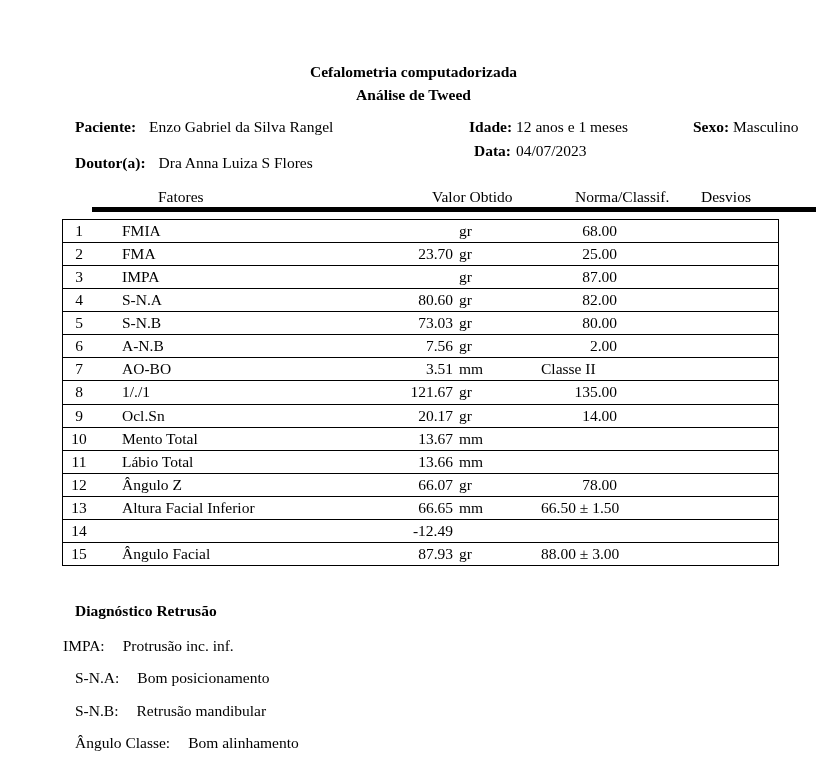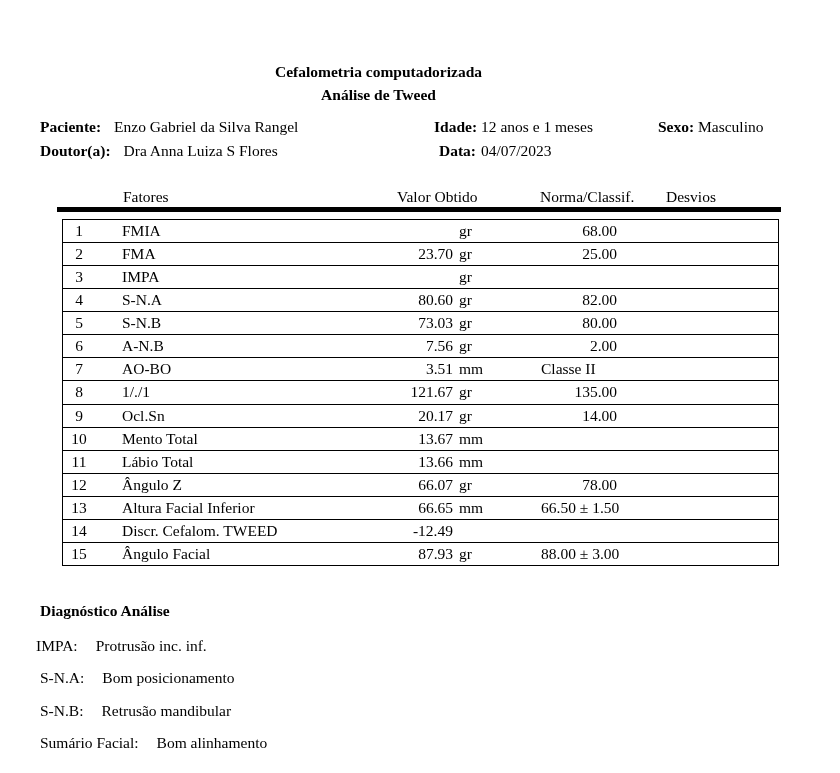--- a/index.html
+++ b/index.html
@@ -2,29 +2,29 @@
 <html><head>
 <meta charset="utf-8">
 <style>
   html,body{margin:0;padding:0;}
   body{
     width:840px;height:773px;background:#ffffff;color:#000;
     font-family:"Liberation Serif","DejaVu Serif",serif;
     font-size:15.5px;
   }
   .page{position:relative;width:840px;height:773px;overflow:hidden;background:#fff;}
-  .abs{position:absolute;white-space:nowrap;}
+  .abs{position:absolute;white-space:nowrap;margin-left:35px;}
 
   
   .title-block{left:0;top:61px;width:757px;text-align:center;font-weight:bold;}
   .title-line{line-height:22.5px;}
 
   
   .info-paciente{left:40px;top:118px;}
-  .info-doutor{left:40px;top:142px;}
+  .info-doutor{left:40px;top:154px;}
   .info-idade{left:434px;top:118px;}
   .info-data{left:434px;top:142px;}
   .info-sexo{left:658px;top:118px;}
   .info-label{font-weight:bold;}
   .tab-label{display:inline-block;width:42px;text-align:right;font-weight:bold;}
   .info-val{margin-left:13px;}
   .tab-val{margin-left:5px;}
 
   
   .th-fatores{left:123px;top:188px;}
@@ -45,21 +45,21 @@
   .c-num{left:0;width:32px;text-align:center;}
   .c-factor{left:59px;}
   .c-valor-num{left:230px;width:160px;text-align:right;}
   .c-valor-unit{left:396px;}
   .c-norma-num{left:400px;width:154px;text-align:right;}
   .c-norma-text{left:478px;}
   .c-desvio{left:610px;}
 
   
   .diag-heading{left:40px;top:602px;font-weight:bold;}
-  .diag-0{left:36px;top:637px;}
+  .diag-0{left:28px;top:637px;}
   .diag-1{left:40px;top:669px;}
   .diag-2{left:40px;top:702px;}
   .diag-3{left:40px;top:734px;}
   .diag-val{margin-left:18px;}
 </style>
 </head>
 <body>
 
 <div class="page">
 
@@ -105,20 +105,21 @@
         <span class="c-valor-num">23.70</span>
         <span class="c-valor-unit">gr</span>
         <span class="c-norma-num">25.00</span>
         <span class="c-norma-text"></span>
         <span class="c-desvio"></span>
       </div>
       <div class="trow">
         <span class="c-num">3</span>
         <span class="c-factor">IMPA</span>
         <span class="c-valor-unit">gr</span>
+        <span class="c-norma-num">87.00</span>
         <span class="c-norma-text"></span>
         <span class="c-desvio"></span>
       </div>
       <div class="trow">
         <span class="c-num">4</span>
         <span class="c-factor">S-N.A</span>
         <span class="c-valor-num">80.60</span>
         <span class="c-valor-unit">gr</span>
         <span class="c-norma-num">82.00</span>
         <span class="c-norma-text"></span>
@@ -200,45 +201,44 @@
         <span class="c-num">13</span>
         <span class="c-factor">Altura Facial Inferior</span>
         <span class="c-valor-num">66.65</span>
         <span class="c-valor-unit">mm</span>
         <span class="c-norma-num"></span>
         <span class="c-norma-text">66.50 ± 1.50</span>
         <span class="c-desvio"></span>
       </div>
       <div class="trow">
         <span class="c-num">14</span>
-        <span class="c-factor">Discr. Cefalom. TWEED</span>
         <span class="c-valor-num">-12.49</span>
         <span class="c-valor-unit"></span>
         <span class="c-norma-num"></span>
         <span class="c-norma-text"></span>
         <span class="c-desvio"></span>
       </div>
       <div class="trow">
         <span class="c-num">15</span>
         <span class="c-factor">Ângulo Facial</span>
         <span class="c-valor-num">87.93</span>
         <span class="c-valor-unit">gr</span>
         <span class="c-norma-num"></span>
         <span class="c-norma-text">88.00 ± 3.00</span>
         <span class="c-desvio"></span>
       </div>
     </div>
 
-  <div class="abs diag-heading">Diagnóstico Análise</div>
+  <div class="abs diag-heading">Diagnóstico Retrusão</div>
   <div class="abs diag-0">
     <span>IMPA:</span><span class="diag-val">Protrusão inc. inf.</span>
   </div>
   <div class="abs diag-2">
     <span>S-N.B:</span><span class="diag-val">Retrusão mandibular</span>
   </div>
   <div class="abs diag-1">
     <span>S-N.A:</span><span class="diag-val">Bom posicionamento</span>
   </div>
   <div class="abs diag-3">
-    <span>Sumário Facial:</span><span class="diag-val">Bom alinhamento</span>
+    <span>Ângulo Classe:</span><span class="diag-val">Bom alinhamento</span>
   </div>
 
 </div>
 
 </body></html>

